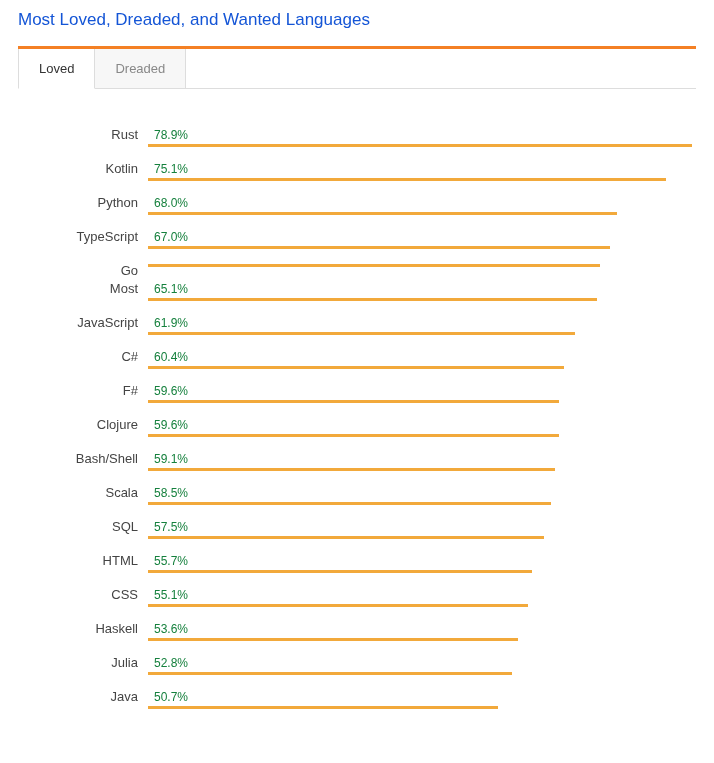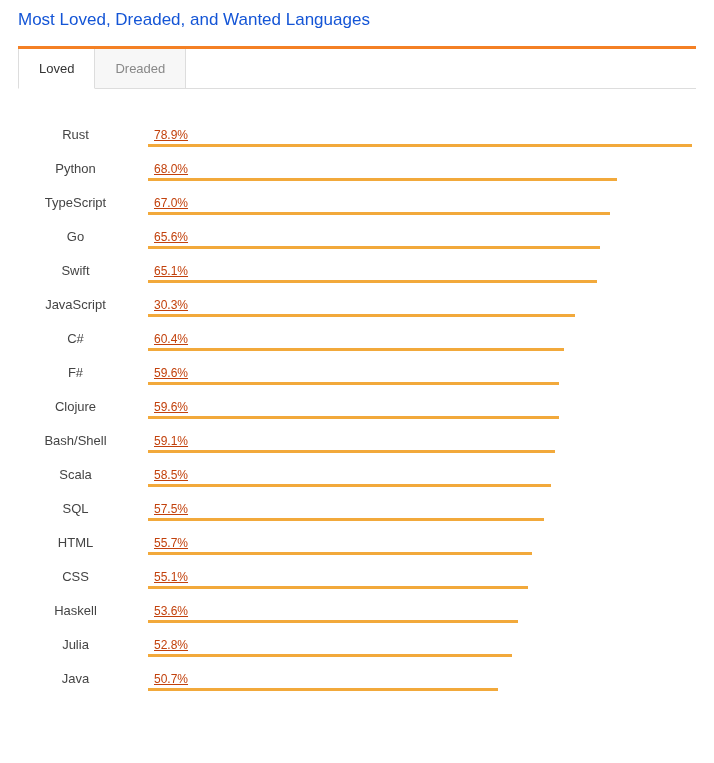--- a/index.html
+++ b/index.html
@@ -49,37 +49,36 @@
     .row {
       display: flex;
       align-items: flex-start;
       margin-bottom: 14px;
       position: relative;
     }
     .label {
       position: absolute;
       left: -135px;
       width: 125px;
-      text-align: center;
+      text-align: right;
       font-size: 13px;
       color: #444;
       top: 0;
       line-height: 16px;
     }
     .barwrap {
       flex: 1;
       position: relative;
     }
     .pct {
       font-size: 12px;
-      color: #c2410c;
+      color: #15803d;
       padding-left: 6px;
       line-height: 16px;
       display: block;
-      text-decoration: underline;
     }
     .bar {
       height: 3px;
       background: #f2a93b;
       margin-top: 1px;
     }
   </style>
 </head>
 <body>
 
@@ -92,51 +91,57 @@
 
 <div class="chart">
     <div class="row">
       <div class="label">Rust</div>
       <div class="barwrap">
         <span class="pct">78.9%</span>
         <div class="bar" style="width: 100%; background: rgb(242, 169, 59);"></div>
       </div>
     </div>
     <div class="row">
+      <div class="label">Kotlin</div>
+      <div class="barwrap">
+        <span class="pct">75.1%</span>
+        <div class="bar" style="width: 95.1838%; background: rgb(242, 169, 59);"></div>
+      </div>
+    </div>
+    <div class="row">
       <div class="label">Python</div>
       <div class="barwrap">
         <span class="pct">68.0%</span>
         <div class="bar" style="width: 86.185%; background: rgb(242, 169, 59);"></div>
       </div>
     </div>
     <div class="row">
       <div class="label">TypeScript</div>
       <div class="barwrap">
         <span class="pct">67.0%</span>
         <div class="bar" style="width: 84.9176%; background: rgb(242, 169, 59);"></div>
       </div>
     </div>
     <div class="row">
       <div class="label">Go</div>
       <div class="barwrap">
-        <span class="pct">65.6%</span>
         <div class="bar" style="width: 83.1432%; background: rgb(242, 169, 59);"></div>
       </div>
     </div>
     <div class="row">
-      <div class="label">Swift</div>
+      <div class="label">Most</div>
       <div class="barwrap">
         <span class="pct">65.1%</span>
         <div class="bar" style="width: 82.5095%; background: rgb(242, 169, 59);"></div>
       </div>
     </div>
     <div class="row">
       <div class="label">JavaScript</div>
       <div class="barwrap">
-        <span class="pct">30.3%</span>
+        <span class="pct">61.9%</span>
         <div class="bar" style="width: 78.4537%; background: rgb(242, 169, 59);"></div>
       </div>
     </div>
     <div class="row">
       <div class="label">C#</div>
       <div class="barwrap">
         <span class="pct">60.4%</span>
         <div class="bar" style="width: 76.5526%; background: rgb(242, 169, 59);"></div>
       </div>
     </div>

